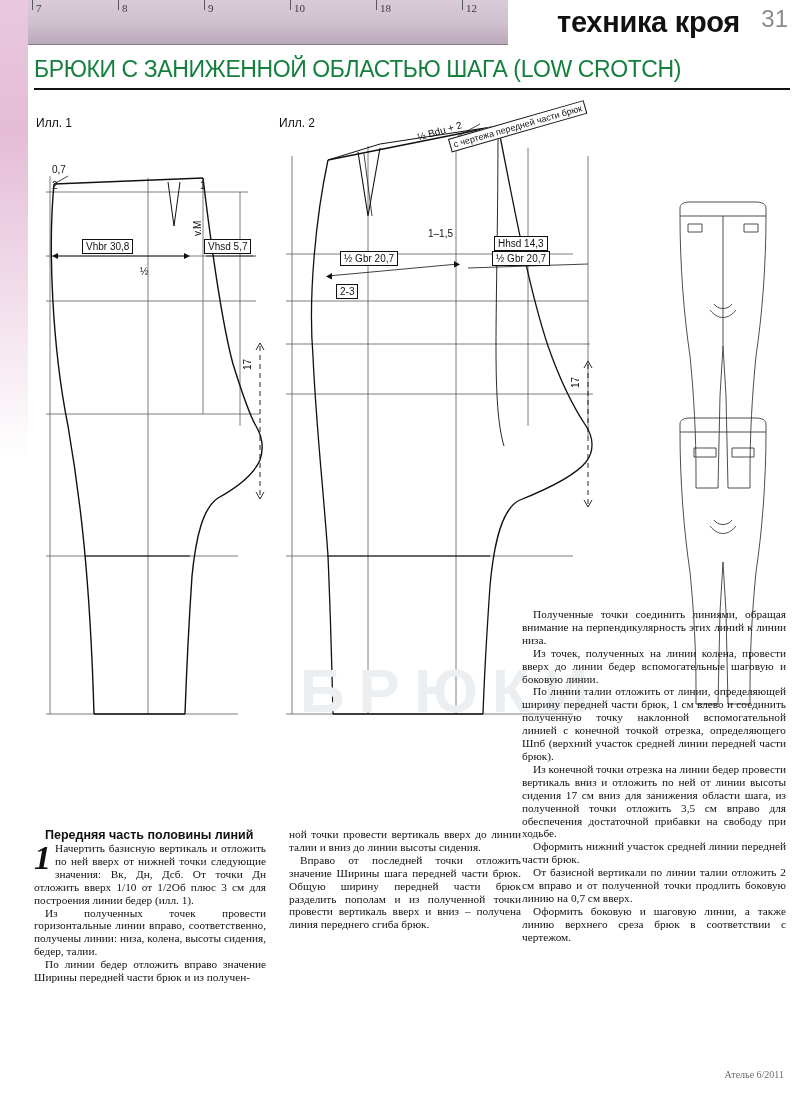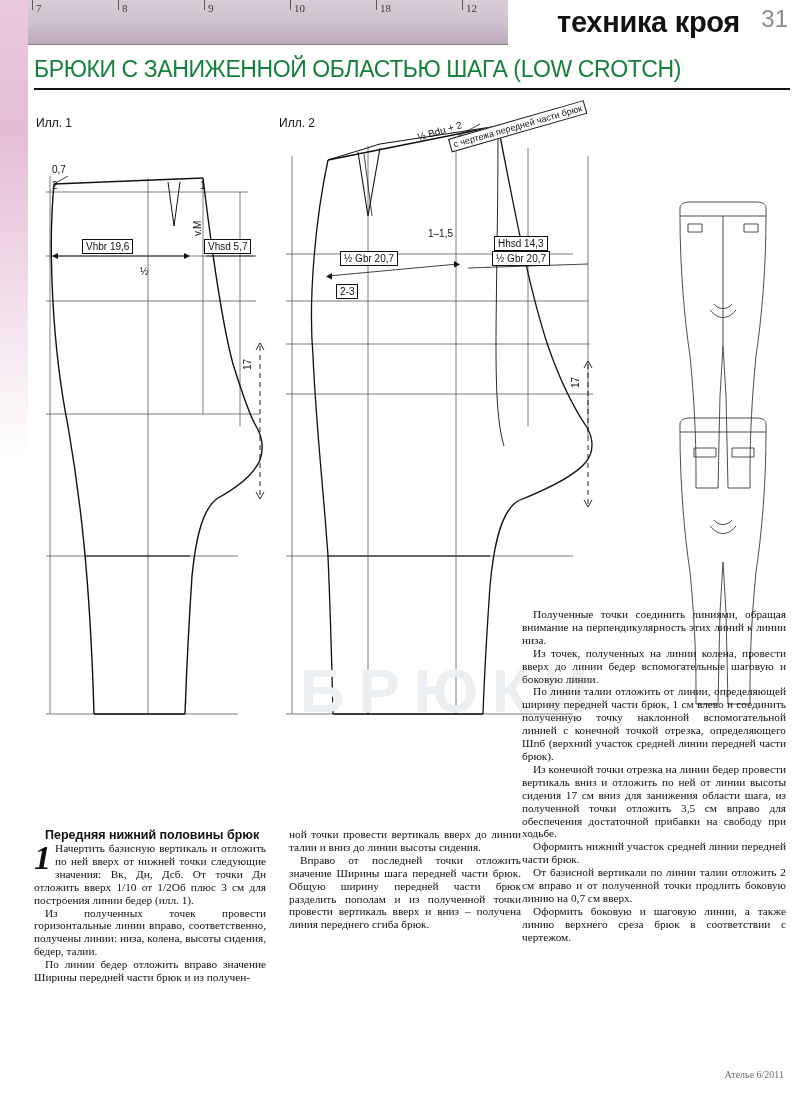--- a/index.html
+++ b/index.html
@@ -258,36 +258,36 @@
   </g>
 </svg>
 </div>
 
 <div class="wm">БРЮКИ</div>
 
 <div class="ann" style="left:52px;top:164px">0,7</div>
 <div class="ann" style="left:52px;top:180px">2</div>
 <div class="ann" style="left:200px;top:180px">1</div>
 <div class="ann rot" style="left:192px;top:236px">v.M</div>
-<div class="ann box" style="left:82px;top:239px">Vhbr  19,6</div>
+<div class="ann box" style="left:82px;top:239px">Vhbr  30,8</div>
 <div class="ann box" style="left:204px;top:239px">Vhsd 5,7</div>
 <div class="ann" style="left:140px;top:266px">½</div>
 <div class="ann rot" style="left:242px;top:370px">17</div>
 
 <div class="ann tilt" style="left:416px;top:132px">½ Bdu + 2</div>
 <div class="ann box tilt small" style="left:448px;top:139px">с чертежа передней части брюк</div>
 <div class="ann" style="left:428px;top:228px">1–1,5</div>
 <div class="ann box" style="left:340px;top:251px">½ Gbr  20,7</div>
 <div class="ann box" style="left:336px;top:284px">2-3</div>
 <div class="ann box" style="left:494px;top:236px">Hhsd 14,3</div>
 <div class="ann box" style="left:492px;top:251px">½ Gbr 20,7</div>
 <div class="ann rot" style="left:570px;top:388px">17</div>
 
 <div class="col" id="col1">
-  <p class="sub-head">Передняя нижний половины брюк</p>
+  <p class="sub-head">Передняя часть половины линий</p>
   <p class="noind"><span class="dropcap">1</span><span>Начертить базисную вертикаль и отложить по ней вверх от нижней точки следующие значения: Вк, Дн, Дсб. От точки Дн отложить вверх 1/10 от 1/2Об плюс 3 см для построения линии бедер (илл. 1).</span></p>
   <p>Из полученных точек провести горизонтальные линии вправо, соответственно, получены линии: низа, колена, высоты сидения, бедер, талии.</p>
   <p>По линии бедер отложить вправо значение Ширины передней части брюк и из получен-</p>
 </div>
 
 <div class="col" id="col2">
   <p class="noind">ной точки провести вертикаль вверх до линии талии и вниз до линии высоты сидения.</p>
   <p>Вправо от последней точки отложить значение Ширины шага передней части брюк. Общую ширину передней части брюк разделить пополам и из полученной точки провести вертикаль вверх и вниз – получена линия переднего сгиба брюк.</p>
 </div>
 

